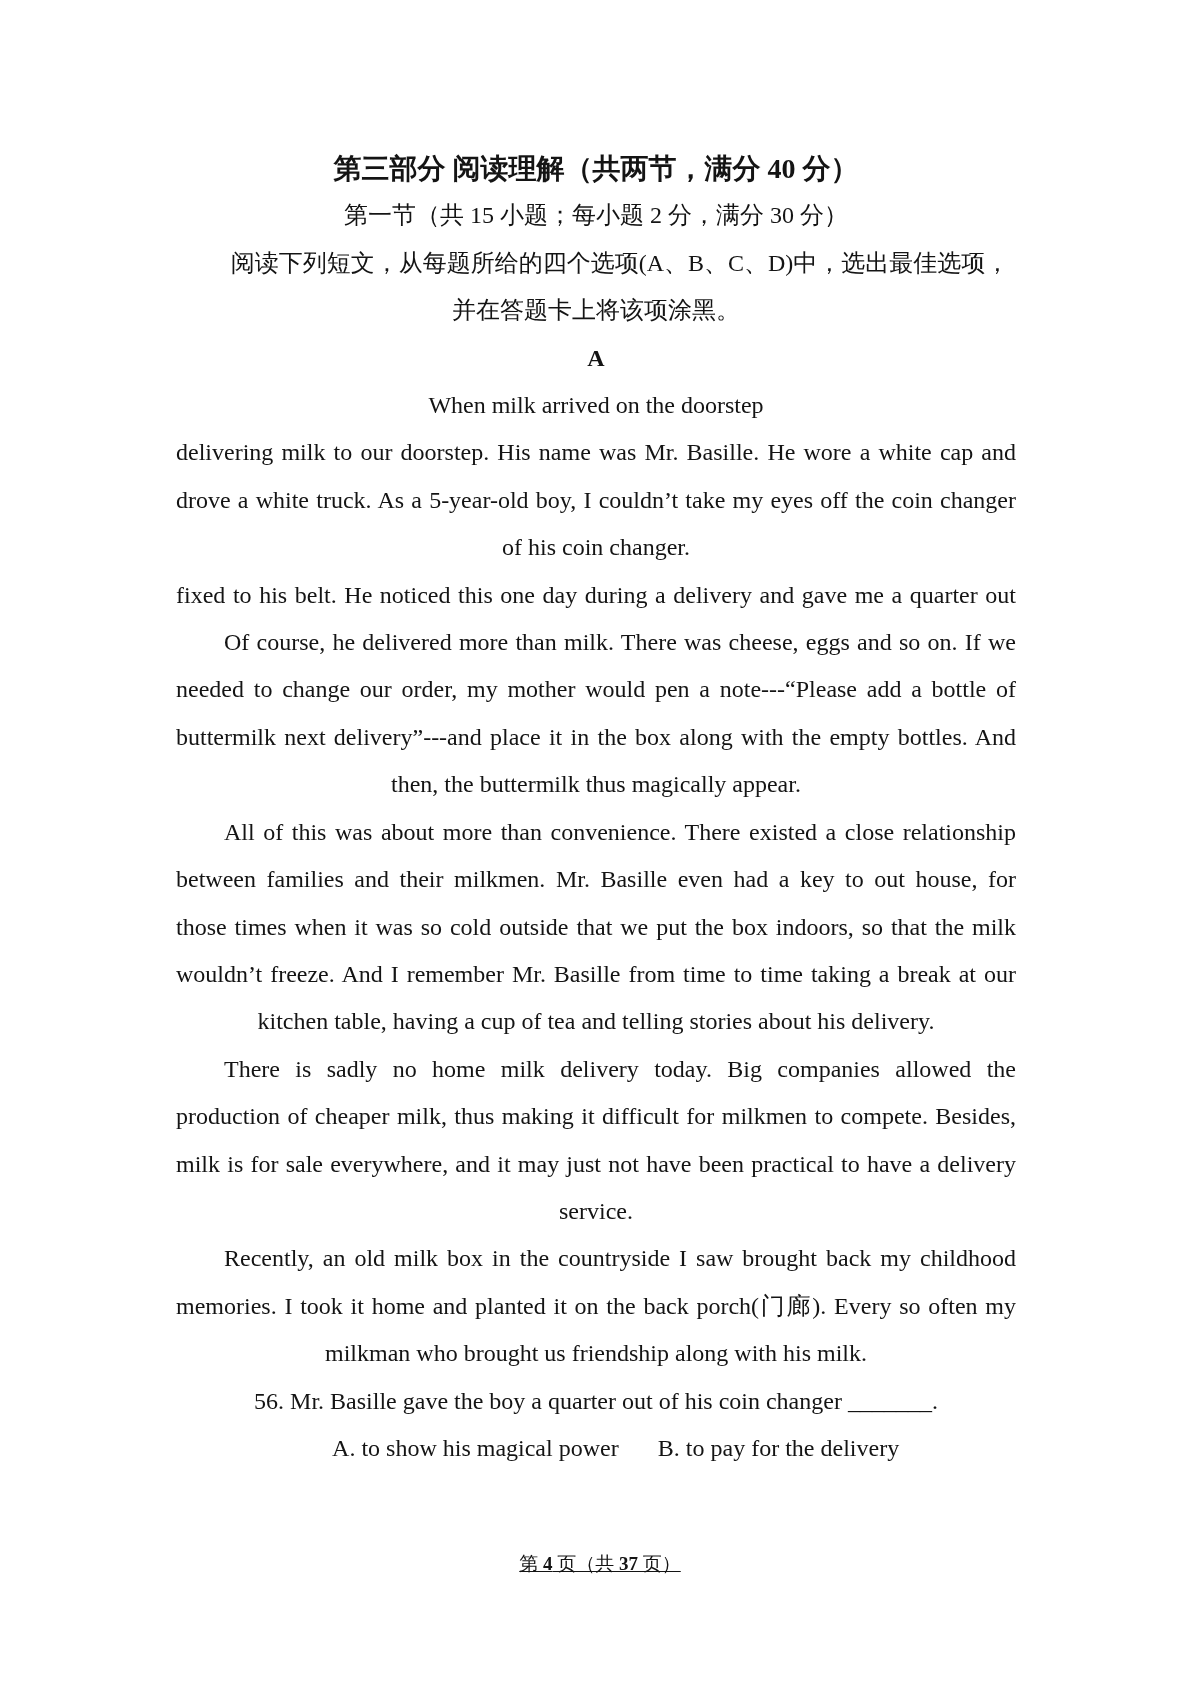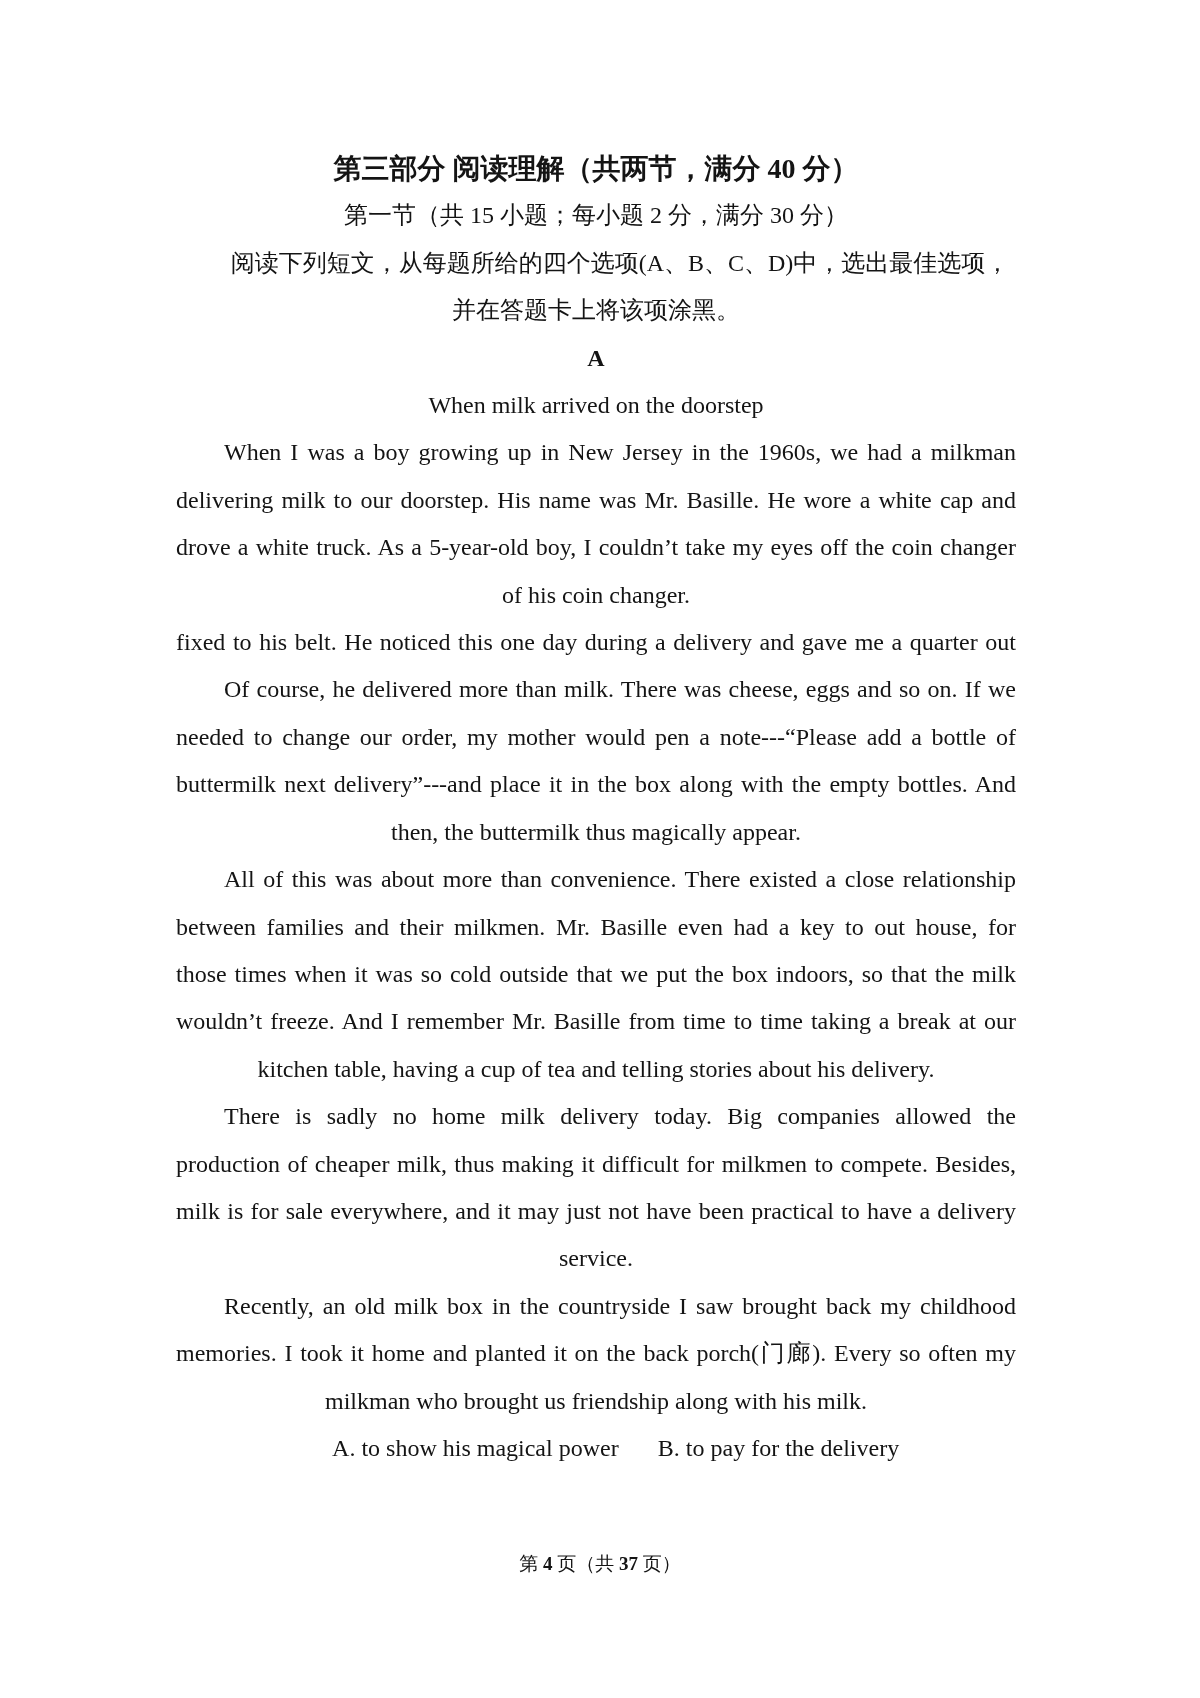--- a/index.html
+++ b/index.html
@@ -30,20 +30,21 @@
   .opt-a { display: inline-block; width: 365px; }
   .footer {
     position: absolute;
     top: 1550px;
     left: 0;
     width: 100%;
     text-align: center;
     font-size: 19px;
     line-height: 28px;
     color: #141414;
+    text-decoration: underline;
   }
   .footer .num { font-weight: bold; }
 </style>
 </head>
 <body>
 
 <div class="page">
   <div class="content">
 
     <div class="line cn section-heading">第三部分 阅读理解（共两节，满分 40 分）</div>
@@ -51,21 +52,20 @@
     <div class="line cn">第一节（共 15 小题；每小题 2 分，满分 30 分）</div>
 
     <div class="line cn indent">阅读下列短文，从每题所给的四个选项(A、B、C、D)中，选出最佳选项，</div>
     <div class="line cn">并在答题卡上将该项涂黑。</div>
 
     <div class="line center bold">A</div>
 
     <div class="line center">When milk arrived on the doorstep</div>
 
     <div>
-      <div class="line j indent">When I was a boy growing up in New Jersey in the 1960s, we had a milkman</div>
       <div class="line j">delivering milk to our doorstep. His name was Mr. Basille. He wore a white cap and</div>
       <div class="line j">drove a white truck. As a 5-year-old boy, I couldn’t take my eyes off the coin changer</div>
       <div class="line">of his coin changer.</div>
       <div class="line j">fixed to his belt. He noticed this one day during a delivery and gave me a quarter out</div>
     </div>
 
     <div>
       <div class="line j indent">Of course, he delivered more than milk. There was cheese, eggs and so on. If we</div>
       <div class="line j">needed to change our order, my mother would pen a note---“Please add a bottle of</div>
       <div class="line j">buttermilk next delivery”---and place it in the box along with the empty bottles. And</div>
@@ -86,20 +86,21 @@
       <div class="line j">milk is for sale everywhere, and it may just not have been practical to have a delivery</div>
       <div class="line">service.</div>
     </div>
 
     <div>
       <div class="line j indent">Recently, an old milk box in the countryside I saw brought back my childhood</div>
       <div class="line j">memories. I took it home and planted it on the back porch(门廊). Every so often my</div>
       <div class="line">milkman who brought us friendship along with his milk.</div>
     </div>
 
+    <div class="line">56. Mr. Basille gave the boy a quarter out of his coin changer _______.</div>
 
     <div class="line">
       <span class="opt-a">A. to show his magical power</span><span>B. to pay for the delivery</span>
     </div>
 
   </div>
 
   <div class="footer">
     <span>第 </span><span class="num">4</span><span> 页（共 </span><span class="num">37</span><span> 页）</span>
   </div>

